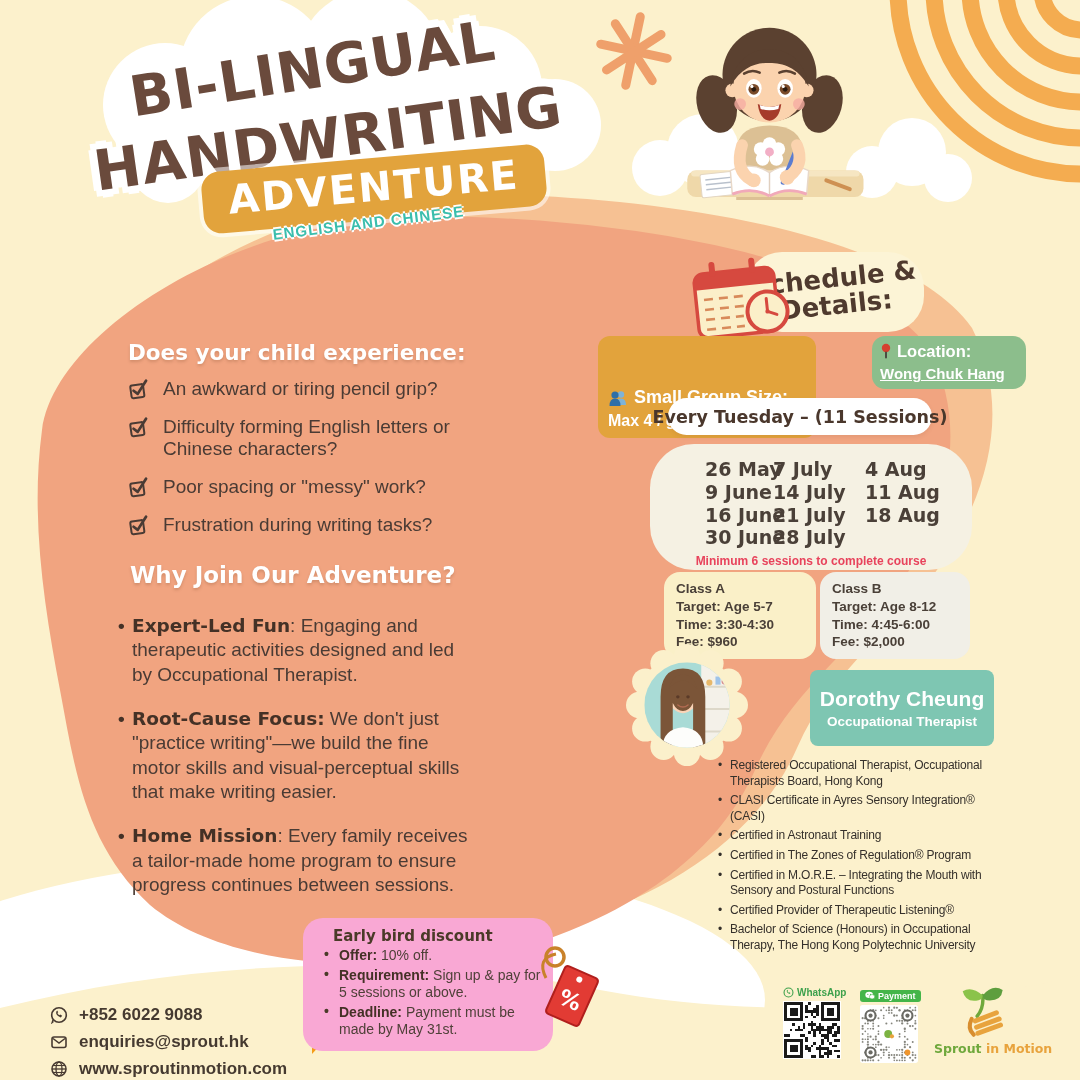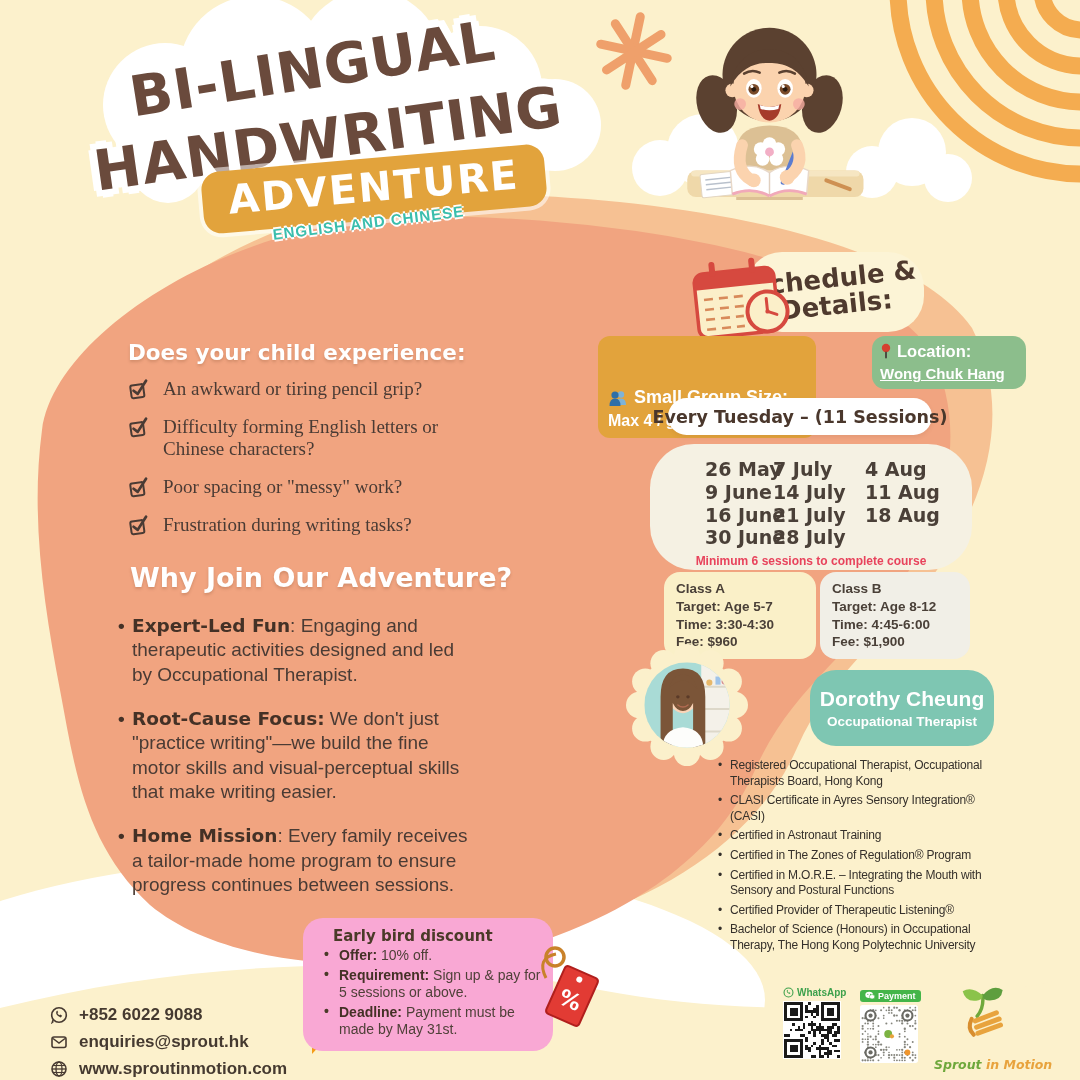--- a/index.html
+++ b/index.html
@@ -26,24 +26,24 @@
     transform:rotate(-5deg);z-index:10;box-shadow:0 0 0 4px rgba(255,255,255,.55);}
   #banner span{font-family:"DejaVu Sans",sans-serif;font-weight:800;font-size:40px;color:#fff;letter-spacing:2px;}
   #subtitle{left:272px;top:214px;transform:rotate(-7deg);z-index:10;
     font-weight:bold;font-size:15px;color:#3ABEAD;letter-spacing:1px;
     text-shadow:-2px 0 0 #fff,2px 0 0 #fff,0 2px 0 #fff,0 -2px 0 #fff;}
 
   
   .sec-heading{font-family:"DejaVu Sans",sans-serif;font-weight:800;color:#fff;z-index:10;
     text-shadow:0 2px 3px rgba(120,70,40,.25);}
   #exp-heading{left:128px;top:340px;font-size:21.5px;}
-  #exp-list{left:128px;top:378px;width:345px;z-index:10;font-family:Liberation Serif, serif;}
+  #exp-list{left:128px;top:378px;width:345px;z-index:10;}
   .exp-item{display:flex;margin-bottom:15px;color:#4A3B34;font-size:19px;line-height:1.18;}
   .exp-item .chk{flex:0 0 22px;margin-right:13px;margin-top:1px;transform:rotate(-8deg);}
-  #why-heading{left:130px;top:562px;font-size:27px;}
+  #why-heading{left:130px;top:562px;font-size:23px;}
   #why-list{left:118px;top:614px;width:350px;z-index:10;}
   .why-p{position:relative;margin:0 0 20px 0;font-size:19px;line-height:1.28;color:#4A3B34;padding-left:14px;}
   .why-p::before{content:"•";position:absolute;left:0;top:0;color:#453227;font-weight:bold;}
   .why-p .lead{font-weight:bold;color:#443126;font-family:"DejaVu Sans",sans-serif;font-size:18.5px;}
 
   
   #calendar-icon{left:686px;top:250px;z-index:10;}
   #sched-pill{left:746px;top:252px;width:178px;height:80px;background:#FCF4D6;border-radius:36px;
     z-index:9;display:flex;align-items:center;justify-content:center;}
   #sched-pill .inner{transform:rotate(-6deg);text-align:center;font-family:"DejaVu Sans",sans-serif;
@@ -71,21 +71,21 @@
   #dates-c3{width:84px;}
   #min-note{text-align:center;margin-top:5px;font-weight:bold;font-size:12px;color:#E8435C;}
   .class-card{z-index:10;border-radius:16px;padding:8px 12px;box-sizing:border-box;
     font-weight:bold;font-size:13.5px;color:#4A4038;line-height:1.32;}
   .class-card div{white-space:nowrap;}
   #class-a{left:664px;top:572px;width:152px;background:#FAF0C8;}
   #class-b{left:820px;top:572px;width:150px;background:#F1EFE7;}
 
   
   #avatar{left:626px;top:644px;z-index:10;}
-  #name-badge{left:810px;top:670px;width:184px;height:76px;background:#7EC6B2;border-radius:26px;
+  #name-badge{left:810px;top:670px;width:184px;height:76px;background:#7EC6B2;border-radius:8px;
     z-index:10;display:flex;flex-direction:column;align-items:center;justify-content:center;color:#fff;}
   #name-badge .nm{font-weight:bold;font-size:21px;white-space:nowrap;}
   #name-badge .tt{font-weight:bold;font-size:13.5px;margin-top:3px;white-space:nowrap;}
   #creds{left:716px;top:758px;width:272px;z-index:10;margin:0;padding:0;list-style:none;}
   #creds li{position:relative;padding-left:14px;margin-bottom:4px;font-size:12px;
     letter-spacing:-0.2px;line-height:1.3;color:#35302B;}
   #creds li::before{content:"•";position:absolute;left:2px;top:0;color:#35302B;}
 
   
   #eb-tail{left:312px;top:1010px;width:0;height:0;z-index:9;
@@ -104,21 +104,21 @@
   .c-row{display:flex;align-items:center;margin-bottom:7px;color:#453A30;font-weight:bold;font-size:17px;}
   .c-row svg{margin-right:11px;}
   #wa-block{left:783px;top:987px;z-index:10;}
   #wc-block{left:860px;top:986px;z-index:10;}
   .qr-label{display:flex;align-items:center;font-size:10px;font-weight:bold;color:#3DA14C;margin-bottom:3px;}
   .qr-label svg{margin-right:3px;}
   #wc-badge{display:inline-flex;align-items:center;background:#44B549;color:#fff;font-size:9px;
     font-weight:bold;border-radius:3px;padding:1px 5px;margin-bottom:3px;}
   #wc-badge svg{margin-right:3px;}
   #logo-block{left:934px;top:984px;z-index:10;text-align:center;width:96px;}
-  #brand-text{font-family:"DejaVu Sans",sans-serif;font-weight:800;font-size:12.5px;white-space:nowrap;margin-top:17px;font-style:italic;}
+  #brand-text{font-family:"DejaVu Sans",sans-serif;font-weight:800;font-size:12.5px;white-space:nowrap;margin-top:1px;}
   #brand-text .g{color:#6FA83C;}
   #brand-text .o{color:#E8A33D;}
 </style>
 </head>
 <body>
 
 <div class="page">
 
   <svg id="arcs" class="abs" width="250" height="230" viewBox="0 0 250 230">
     <g fill="none" stroke="#F4AC50" stroke-width="17">
@@ -342,21 +342,21 @@
   <div id="class-a" class="abs class-card">
     <div>Class A</div>
     <div>Target: Age 5-7</div>
     <div>Time: 3:30-4:30</div>
     <div>Fee: $960</div>
   </div>
   <div id="class-b" class="abs class-card">
     <div>Class B</div>
     <div>Target: Age 8-12</div>
     <div>Time: 4:45-6:00</div>
-    <div>Fee: $1,900</div>
+    <div>Fee: $2,000</div>
   </div>
 
   <svg id="avatar" class="abs" width="122" height="122" viewBox="0 0 120 120">
     <g fill="#FBF0CB">
       <circle cx="60" cy="13" r="13"></circle>
         <circle cx="83" cy="19" r="13"></circle>
         <circle cx="101" cy="37" r="13"></circle>
       <circle cx="107" cy="60" r="13"></circle>
         <circle cx="101" cy="83" r="13"></circle>
         <circle cx="83" cy="101" r="13"></circle>

